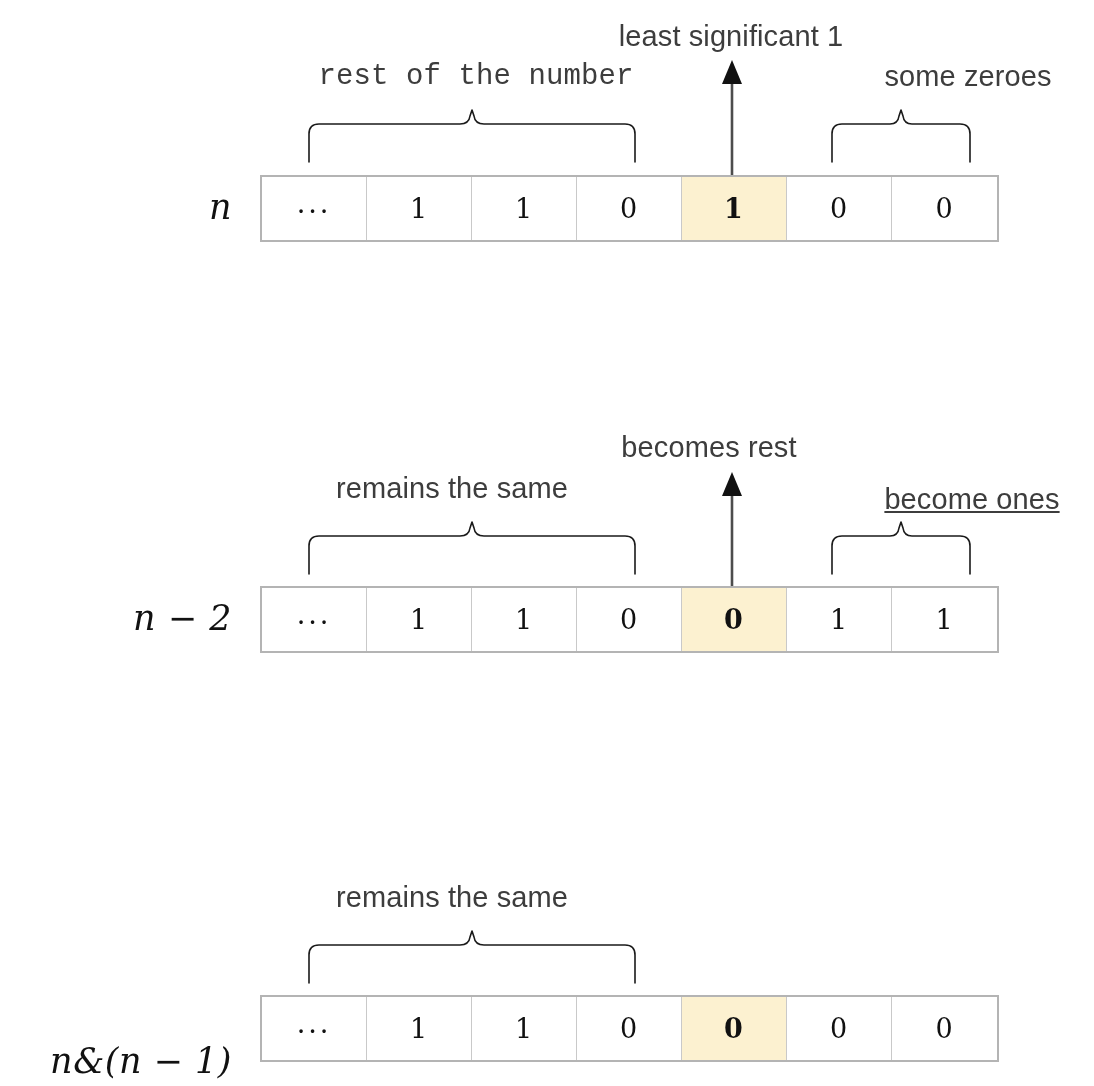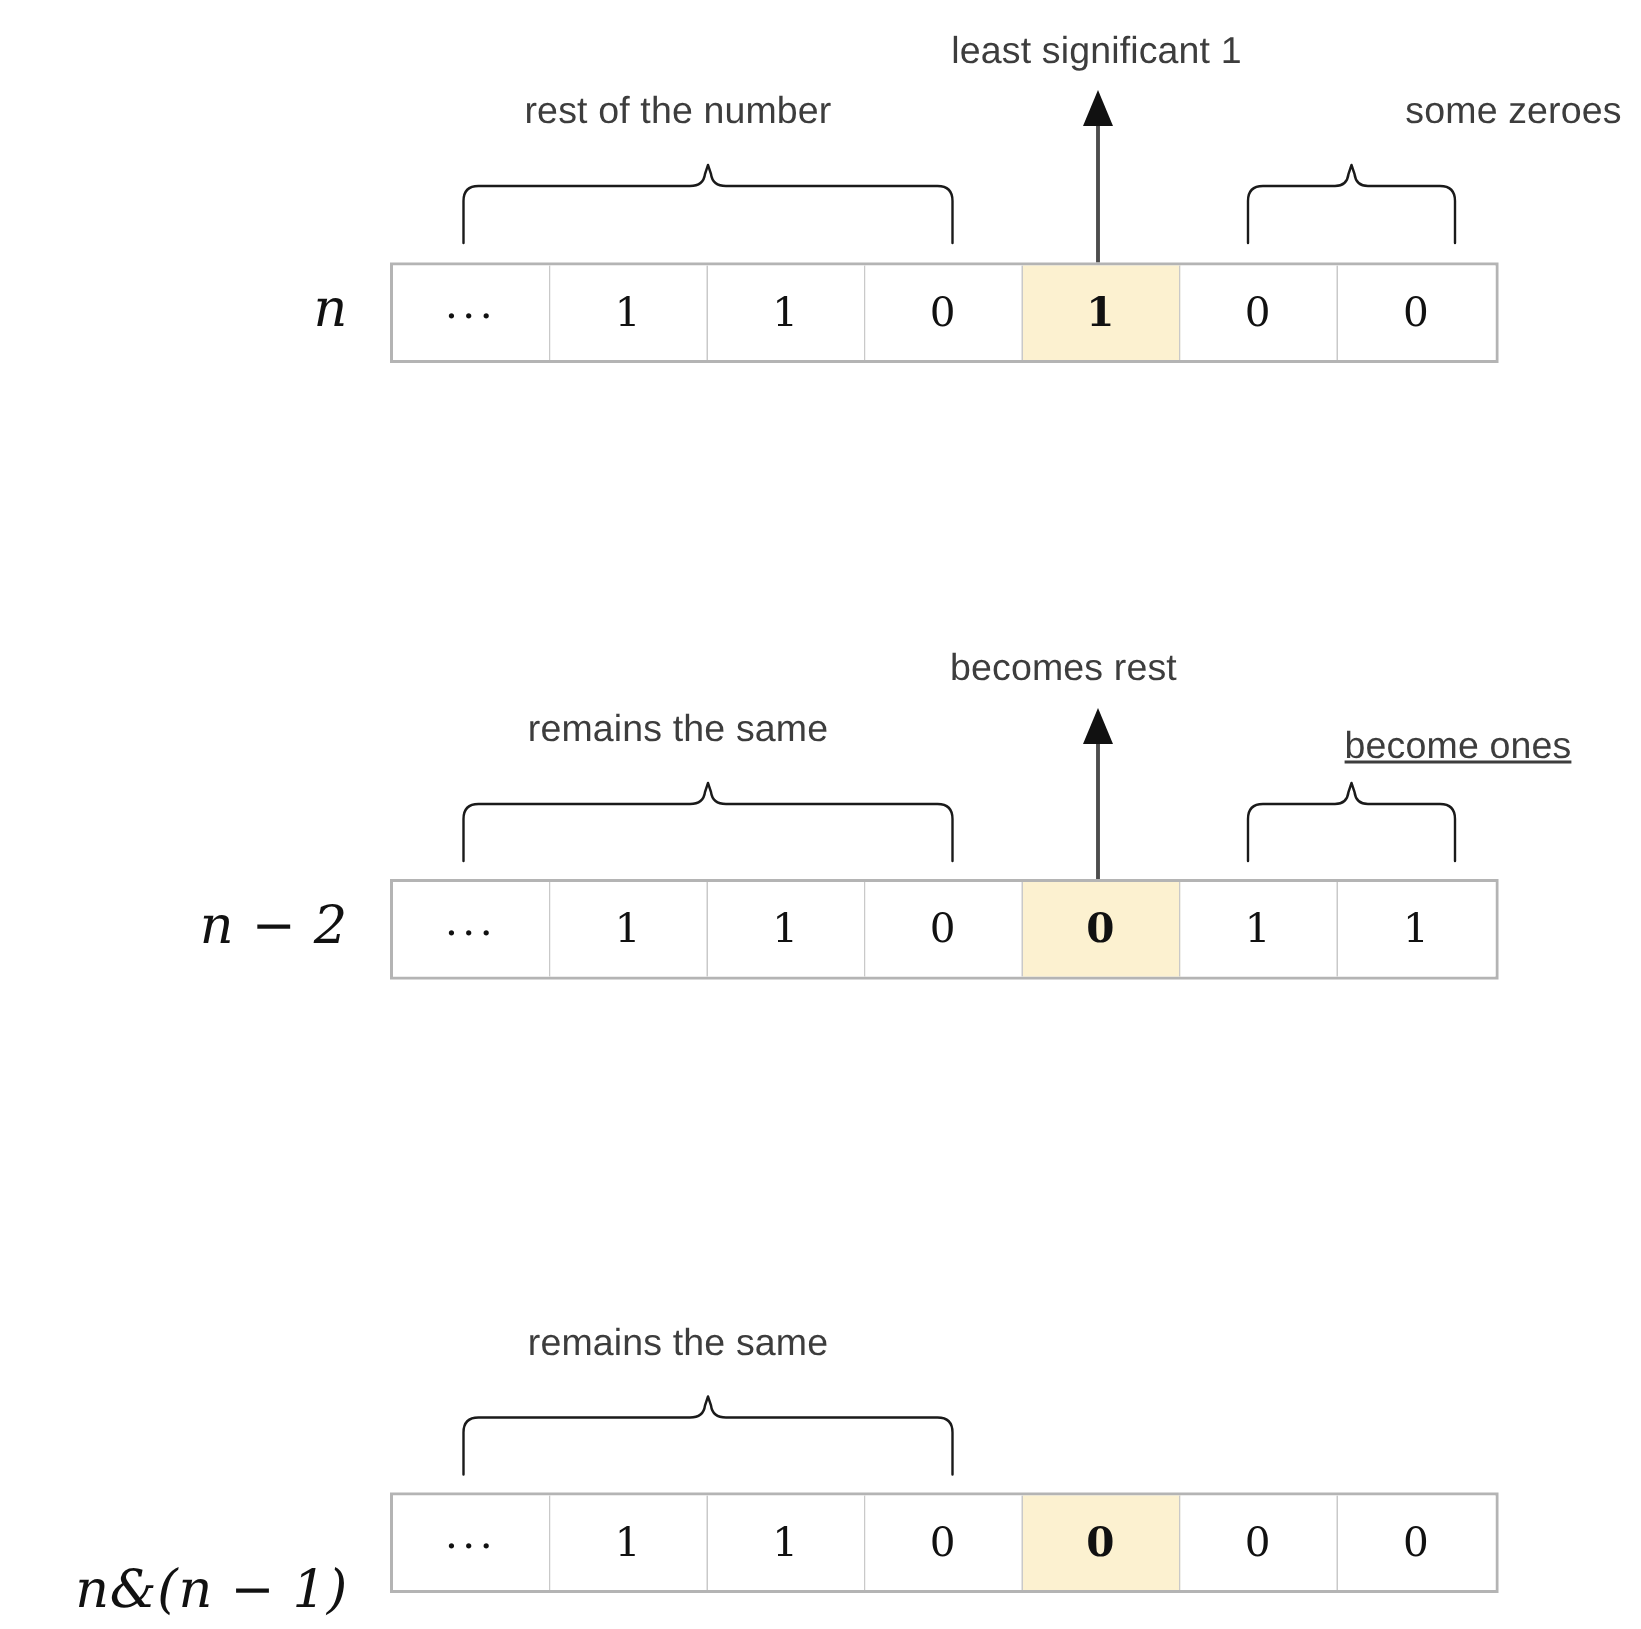--- a/index.html
+++ b/index.html
@@ -12,21 +12,21 @@
     height: 1086px;
     position: relative;
     overflow: hidden;
     font-family: "Liberation Sans", sans-serif;
   }
 
   
   .ann-label {
     position: absolute;
     font-family: "Liberation Sans", sans-serif;
-    font-size: 25px;
+    font-size: 29px;
     color: #3d3d3d;
     white-space: nowrap;
     line-height: 1;
     letter-spacing: 0.1px;
   }
   .ann-center { transform: translateX(-50%); }
 
   
   .row-label {
     position: absolute;
@@ -77,23 +77,23 @@
   .brace { position: absolute; overflow: visible; }
 
   
   .arrow { position: absolute; overflow: visible; }
 </style>
 </head>
 <body>
 
 <div class="ann-label ann-center" style="left:731px; top:22px;">least significant 1</div>
 
-<div class="ann-label ann-center" style="left:452px; top:62px;">rest of the number</div>
+<div class="ann-label ann-center" style="left:476px; top:62px;font-family:Liberation Mono, monospace;">rest of the number</div>
 
-<div class="ann-label ann-center" style="left:968px; top:62px;margin-left:41px;">some zeroes</div>
+<div class="ann-label ann-center" style="left:968px; top:62px;">some zeroes</div>
 
 <svg class="brace" style="left:300px; top:108px;" width="344" height="56">
   <path d="M 9,54 L 9,26 Q 9,16 19,16 L 160,16 Q 169,16 170,8 L 172,2
            L 174,8 Q 175,16 184,16 L 325,16 Q 335,16 335,26 L 335,54" fill="none" stroke="#1a1a1a" stroke-width="1.6" stroke-linecap="round" stroke-linejoin="round"></path>
 </svg>
 
 <svg class="brace" style="left:824px; top:108px;" width="156" height="56">
   <path d="M 8,54 L 8,26 Q 8,16 18,16 L 66,16 Q 74,16 75,8 L 77,2
            L 79,8 Q 80,16 88,16 L 136,16 Q 146,16 146,26 L 146,54" fill="none" stroke="#1a1a1a" stroke-width="1.6" stroke-linecap="round" stroke-linejoin="round"></path>
 </svg>

